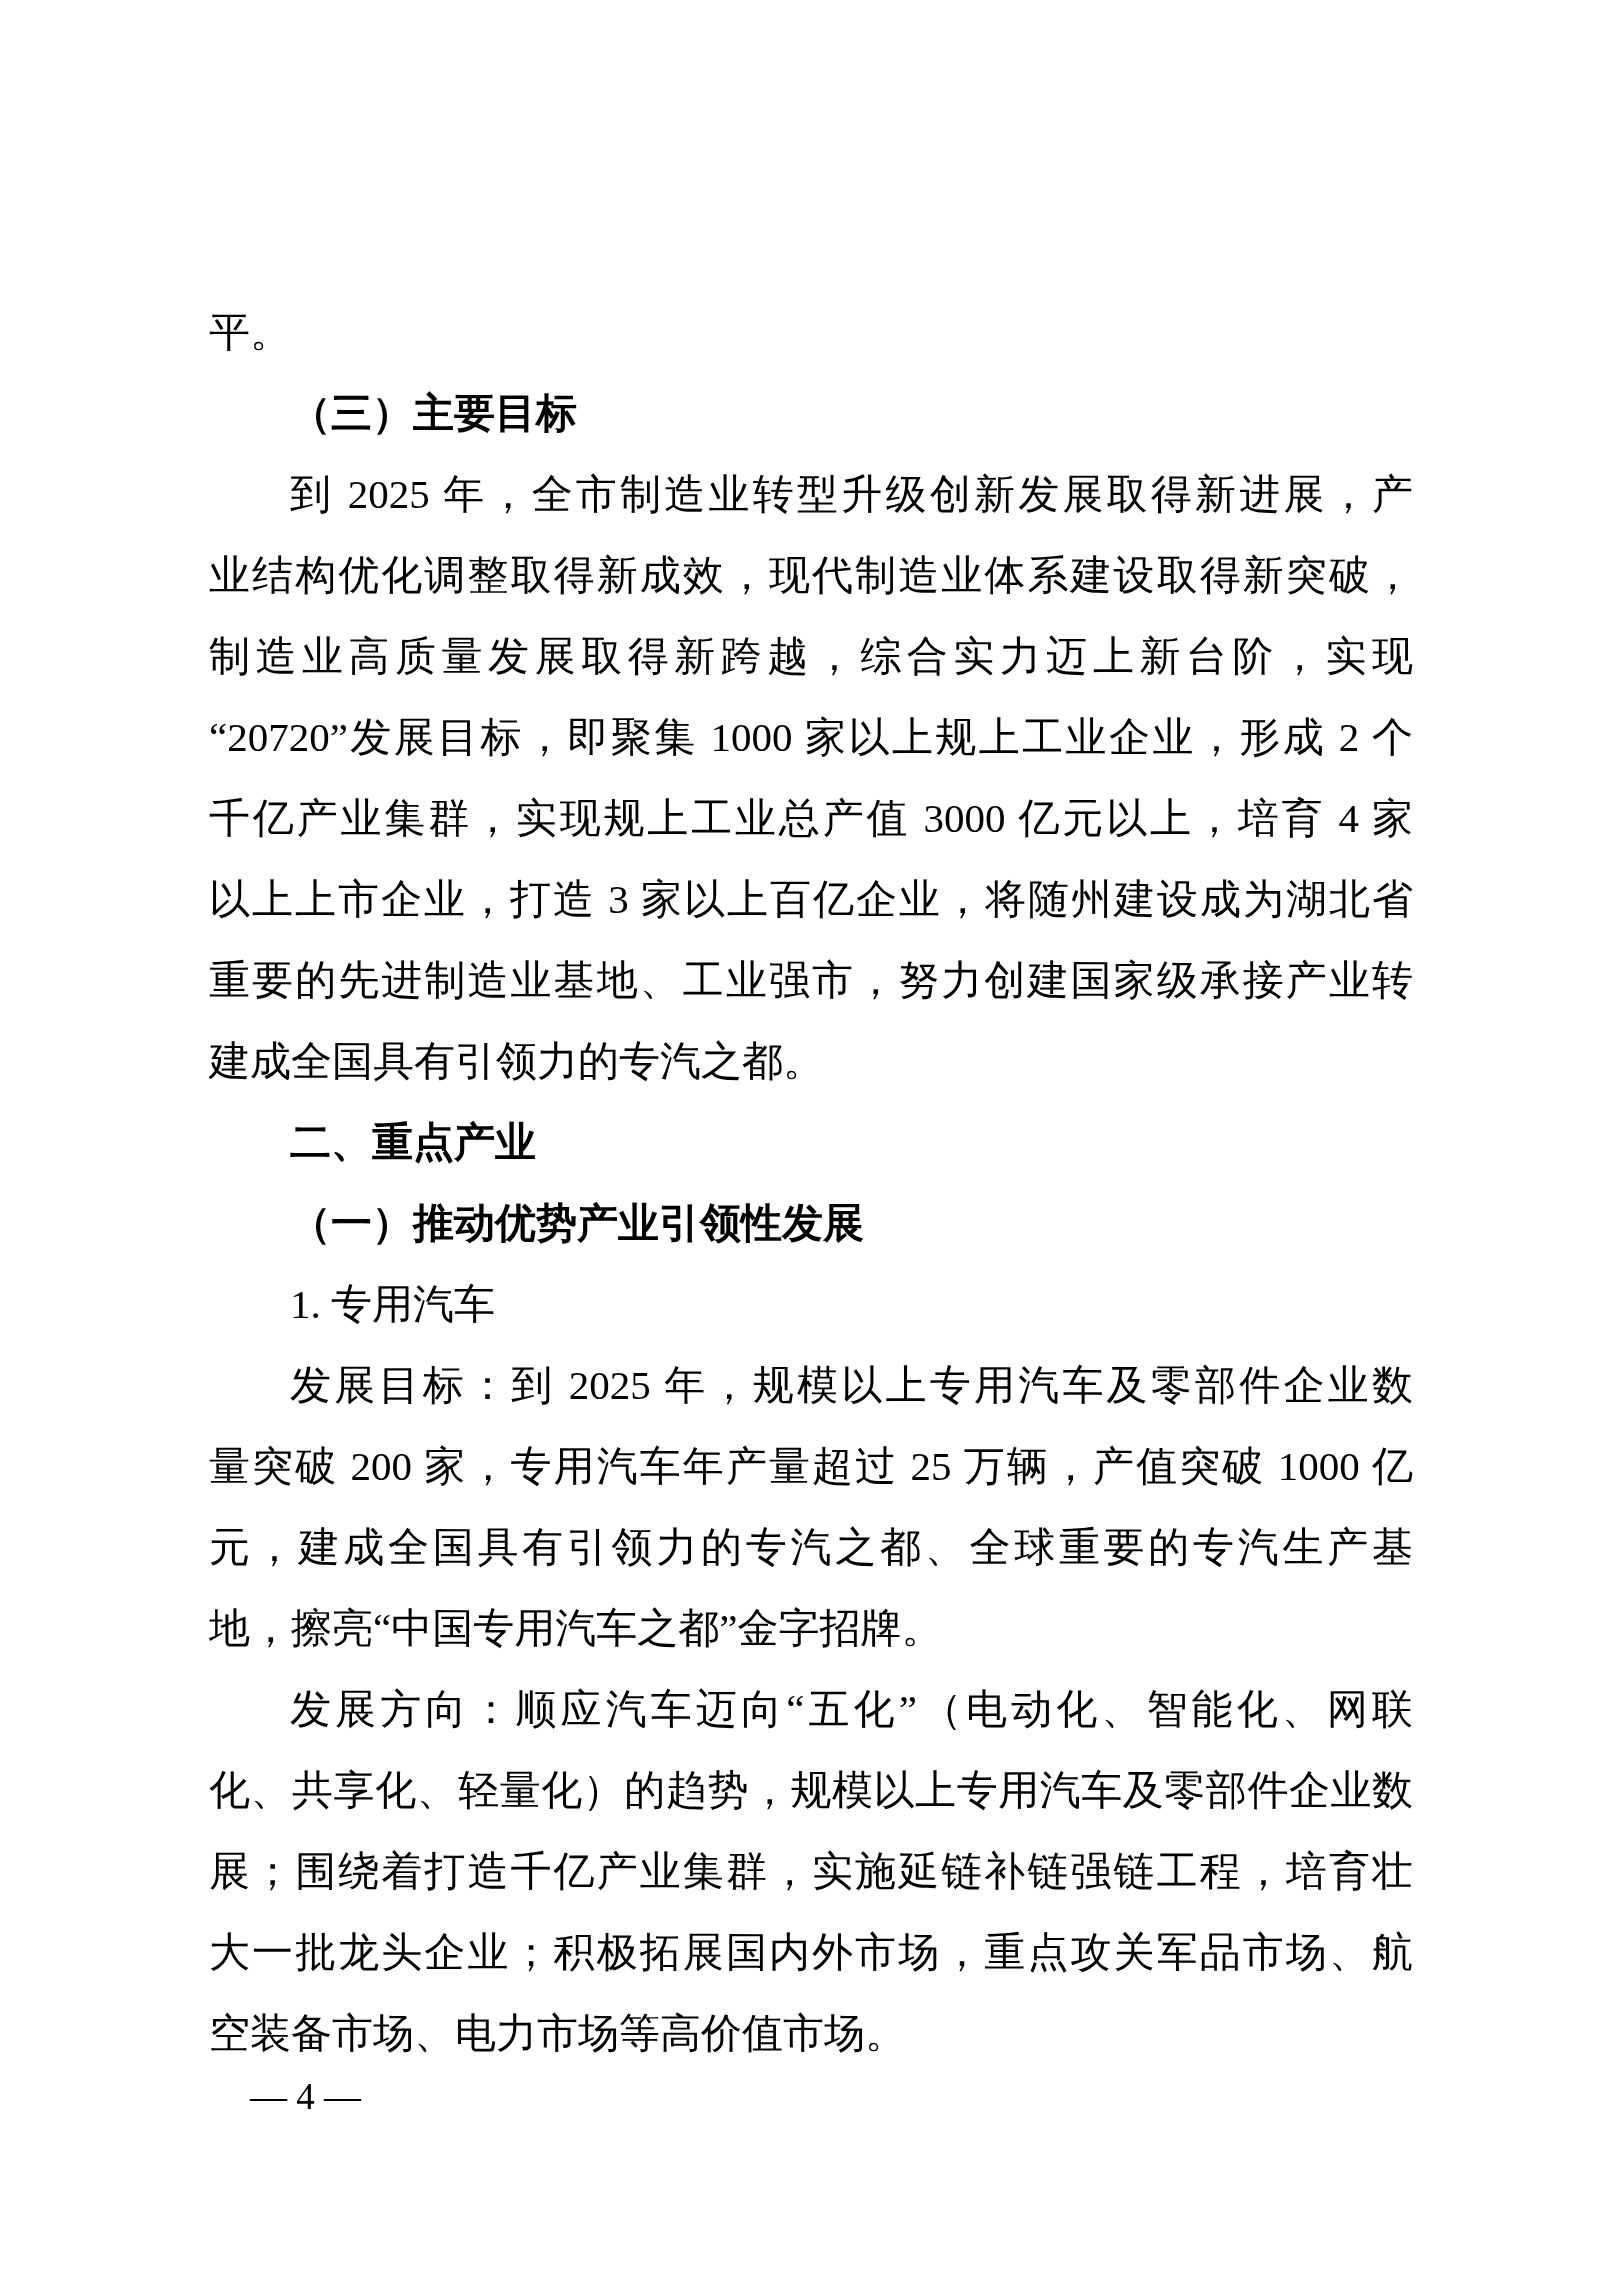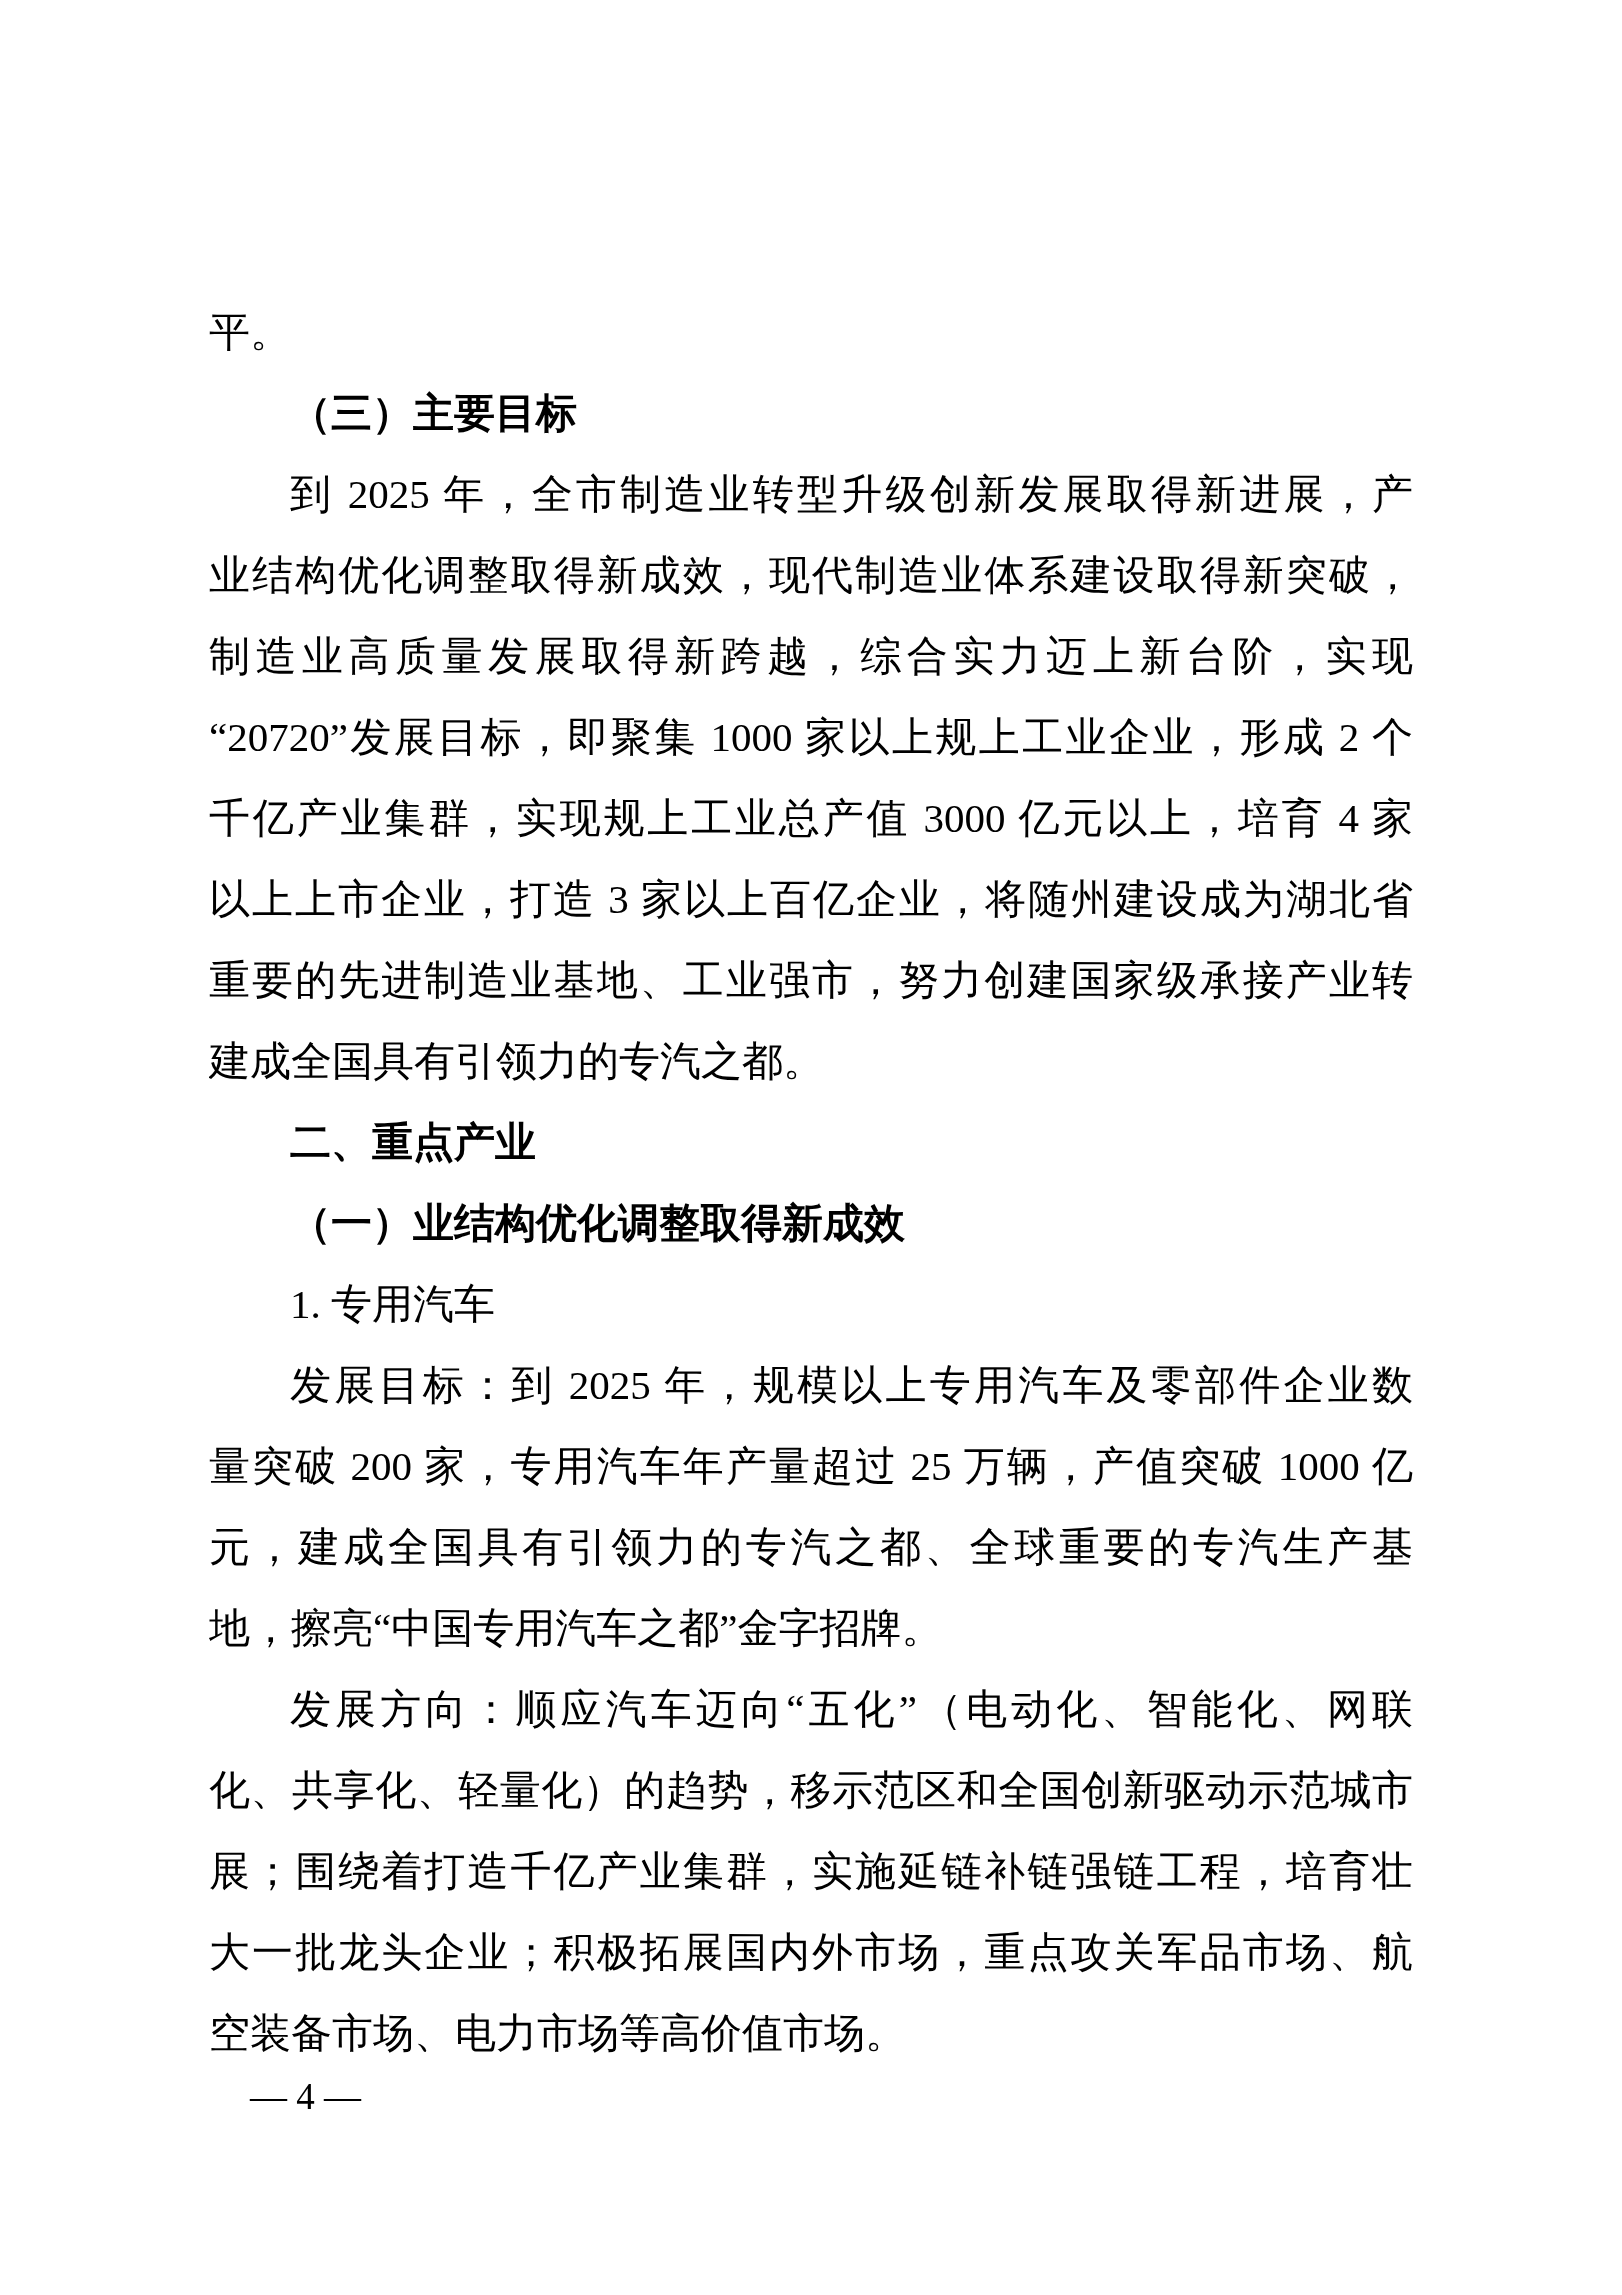--- a/index.html
+++ b/index.html
@@ -63,28 +63,28 @@
     <div class="ln kai ind">（三）主要目标</div>
     <div class="ln ind just">到 2025 年，全市制造业转型升级创新发展取得新进展，产</div>
     <div class="ln just">业结构优化调整取得新成效，现代制造业体系建设取得新突破，</div>
     <div class="ln just">制造业高质量发展取得新跨越，综合实力迈上新台阶，实现</div>
     <div class="ln just">“20720”发展目标，即聚集 1000 家以上规上工业企业，形成 2 个</div>
     <div class="ln just">千亿产业集群，实现规上工业总产值 3000 亿元以上，培育 4 家</div>
     <div class="ln just">以上上市企业，打造 3 家以上百亿企业，将随州建设成为湖北省</div>
     <div class="ln just">重要的先进制造业基地、工业强市，努力创建国家级承接产业转</div>
     <div class="ln end">建成全国具有引领力的专汽之都。</div>
     <div class="ln hei ind">二、重点产业</div>
-    <div class="ln kai ind">（一）业结构优化调整取得新成效</div>
+    <div class="ln kai ind">（一）推动优势产业引领性发展</div>
     <div class="ln ind end">1. 专用汽车</div>
     <div class="ln ind just">发展目标：到 2025 年，规模以上专用汽车及零部件企业数</div>
     <div class="ln just">量突破 200 家，专用汽车年产量超过 25 万辆，产值突破 1000 亿</div>
     <div class="ln just">元，建成全国具有引领力的专汽之都、全球重要的专汽生产基</div>
     <div class="ln end">地，擦亮“中国专用汽车之都”金字招牌。</div>
     <div class="ln ind just">发展方向：顺应汽车迈向“五化”（电动化、智能化、网联</div>
-    <div class="ln just">化、共享化、轻量化）的趋势，移示范区和全国创新驱动示范城市</div>
+    <div class="ln just">化、共享化、轻量化）的趋势，规模以上专用汽车及零部件企业数</div>
     <div class="ln just">展；围绕着打造千亿产业集群，实施延链补链强链工程，培育壮</div>
     <div class="ln just">大一批龙头企业；积极拓展国内外市场，重点攻关军品市场、航</div>
     <div class="ln end">空装备市场、电力市场等高价值市场。</div>
   </div>
 
   <div class="footer">— 4 —</div>
 </div>
 
 
 </body></html>

